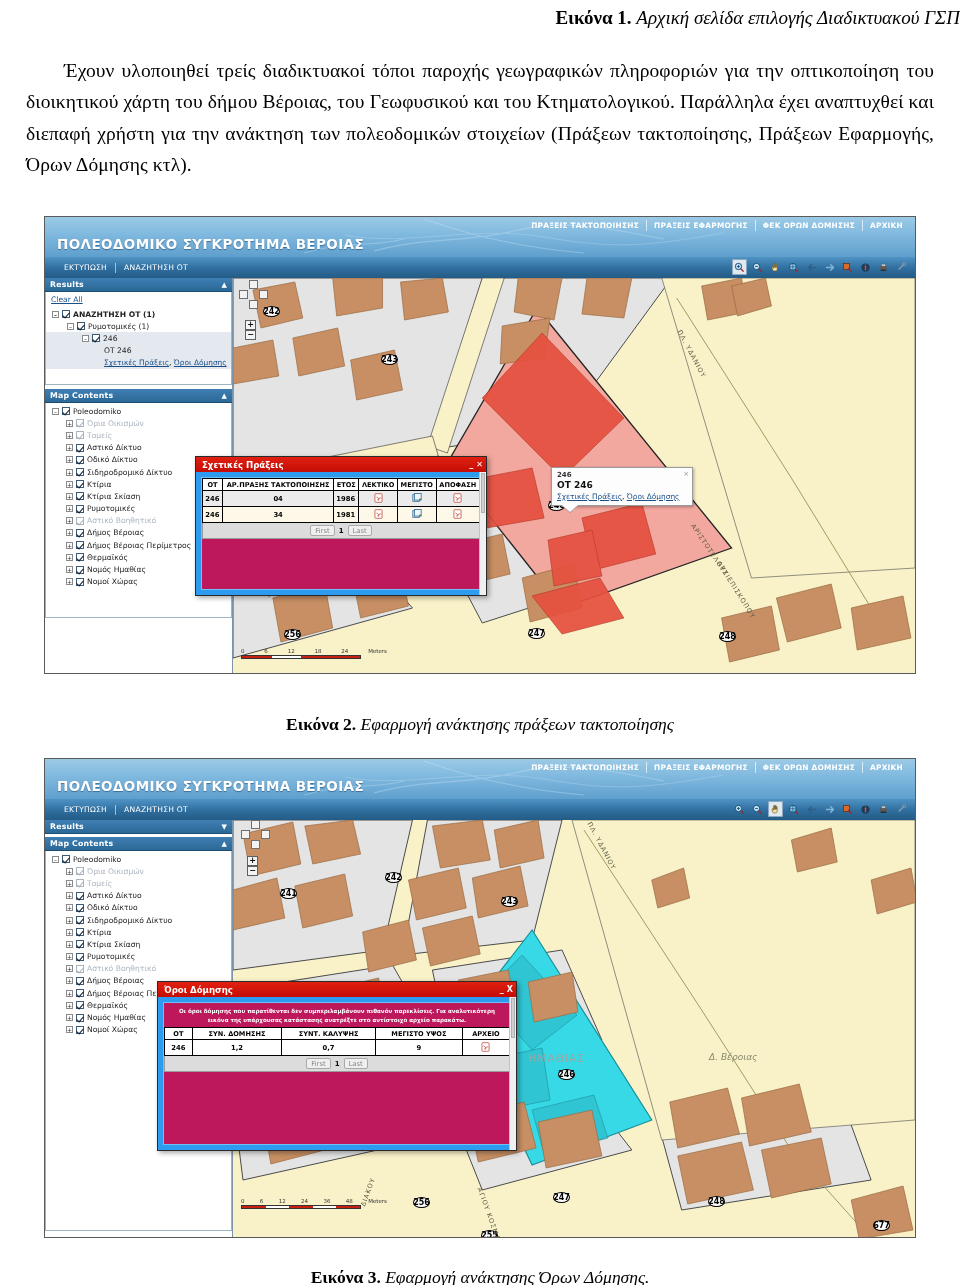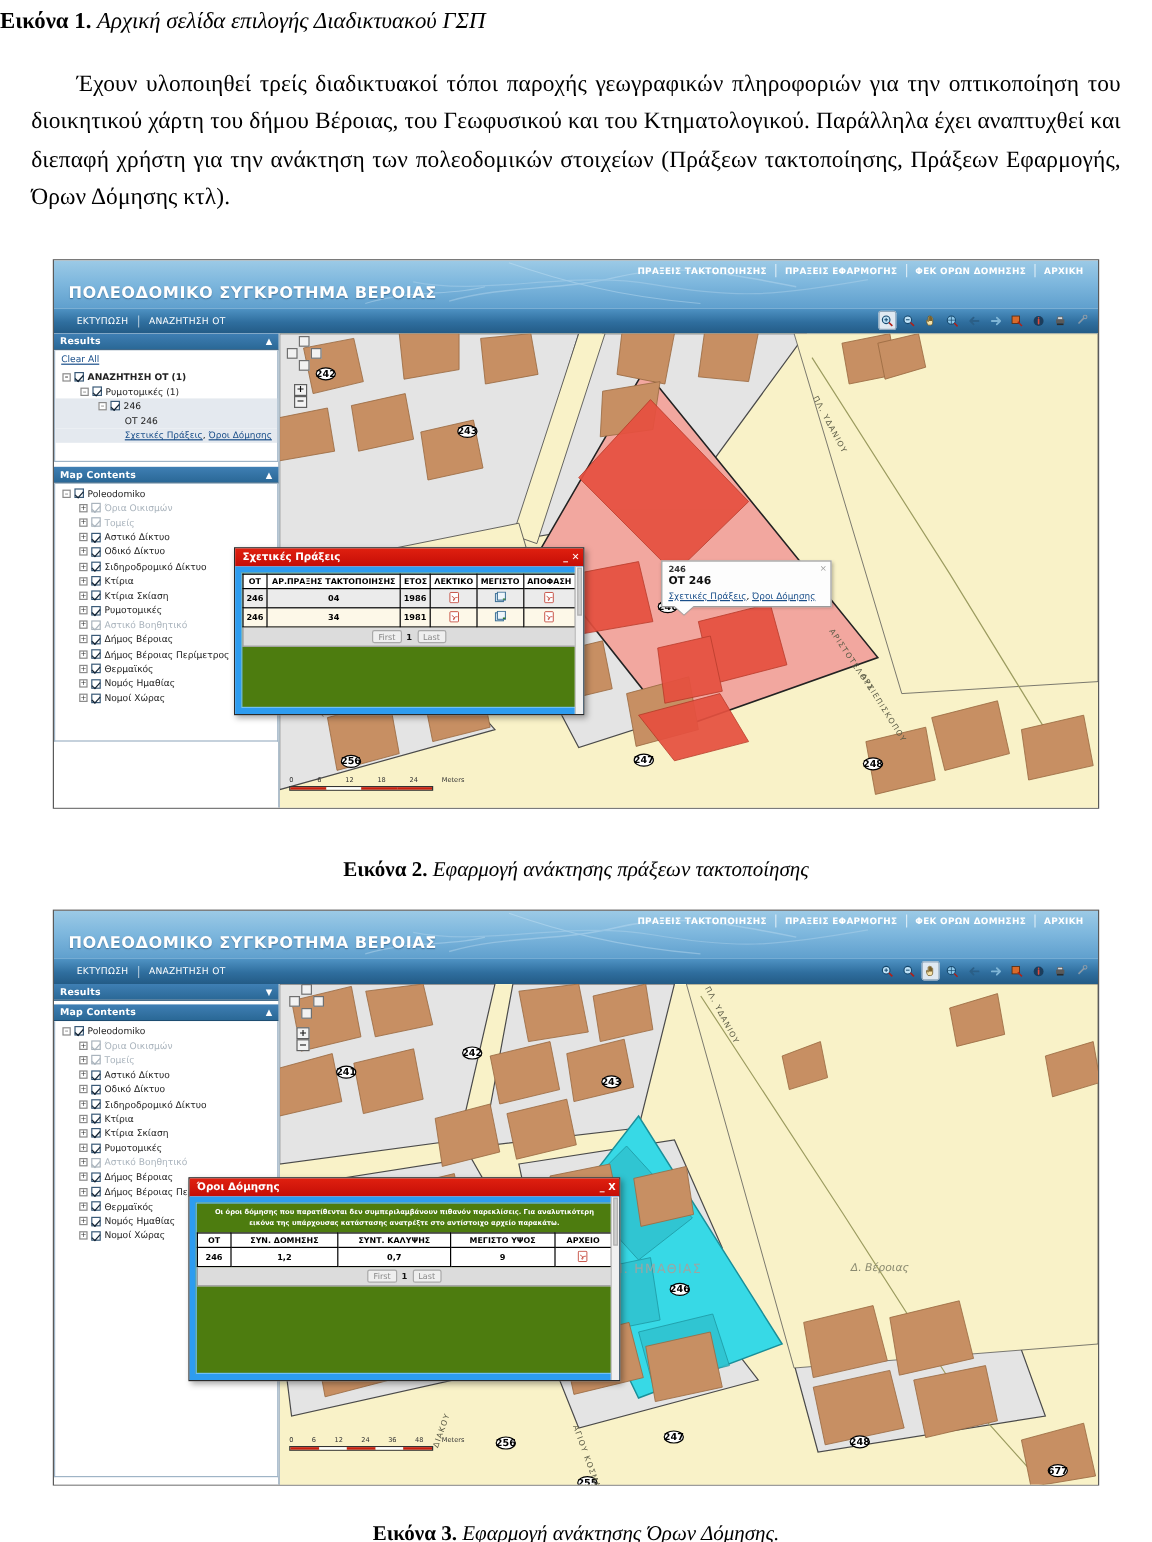--- a/index.html
+++ b/index.html
@@ -8,21 +8,21 @@
     width:960px; height:1285px;
     background:#ffffff;
     font-family:"Liberation Serif", serif;
     color:#000;
     overflow:hidden;
     position:relative;
   }
 
   
   .doc-caption-top {
-    text-align:left;
+    text-align:right;
     font-size:19px;
     padding-top:6px;
     line-height:1.3;
   }
   .doc-caption-top .fig-num { font-weight:bold; }
   .doc-caption-top .fig-txt { font-style:italic; }
 
   .para {
     font-size:19.5px;
     line-height:1.62;
@@ -220,21 +220,21 @@
   .dlg-title {
     height:15px;
     background:linear-gradient(180deg,#e02010 0%,#c40d06 100%);
     color:#fff; font-weight:bold; font-size:8.6px;
     display:flex; align-items:center; justify-content:space-between;
     padding:0 3px 0 6px;
   }
   .dlg-btns { display:flex; gap:3px; align-items:center; font-size:8px; }
   .dlg-btns span { color:#fff; line-height:8px; }
   .dlg-body { background:#2d9cf0; padding:5px; height:calc(100% - 15px); overflow:hidden; position:relative; }
-  .dlg-inner { background:#4d7c0f; border:1px solid #6fc0f7; height:100%; }
+  .dlg-inner { background:#be185d; border:1px solid #6fc0f7; height:100%; }
   .dlg-note {
     color:#fff; font-size:5.6px; font-weight:bold; text-align:center;
     line-height:1.55; padding:4px 8px 3px 8px;
   }
   table.gtbl { border-collapse:collapse; width:100%; background:#fff; }
   table.gtbl th {
     border:1px solid #000; background:#fff;
     font-size:6.6px; font-weight:bold; padding:1.5px 2px; white-space:nowrap;
   }
   table.gtbl td {

